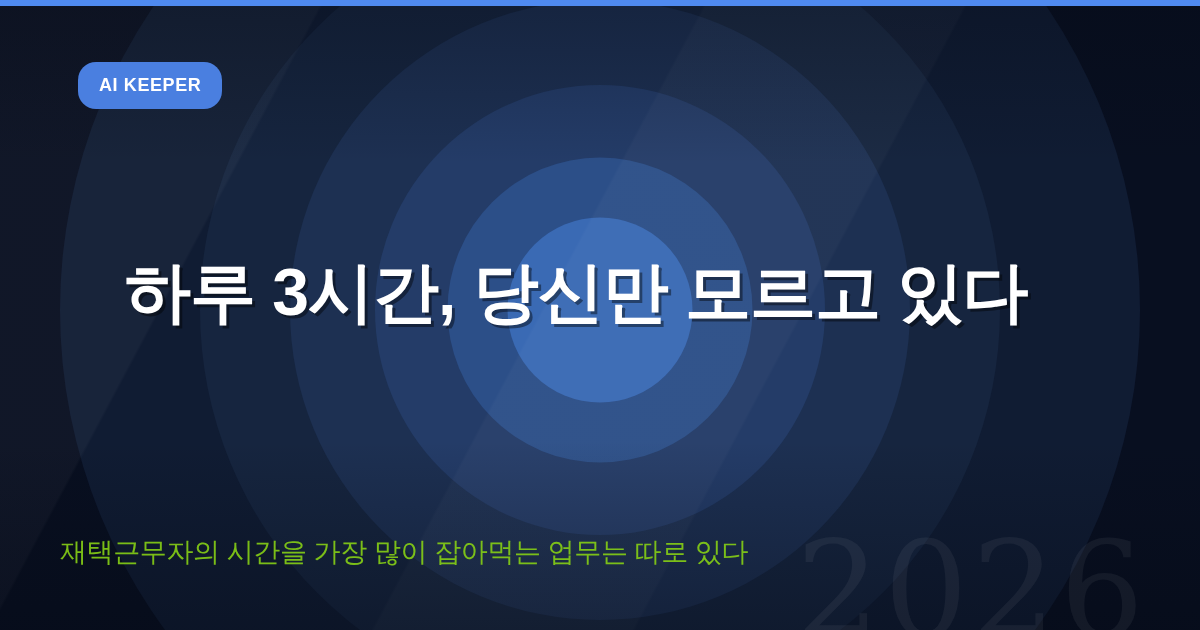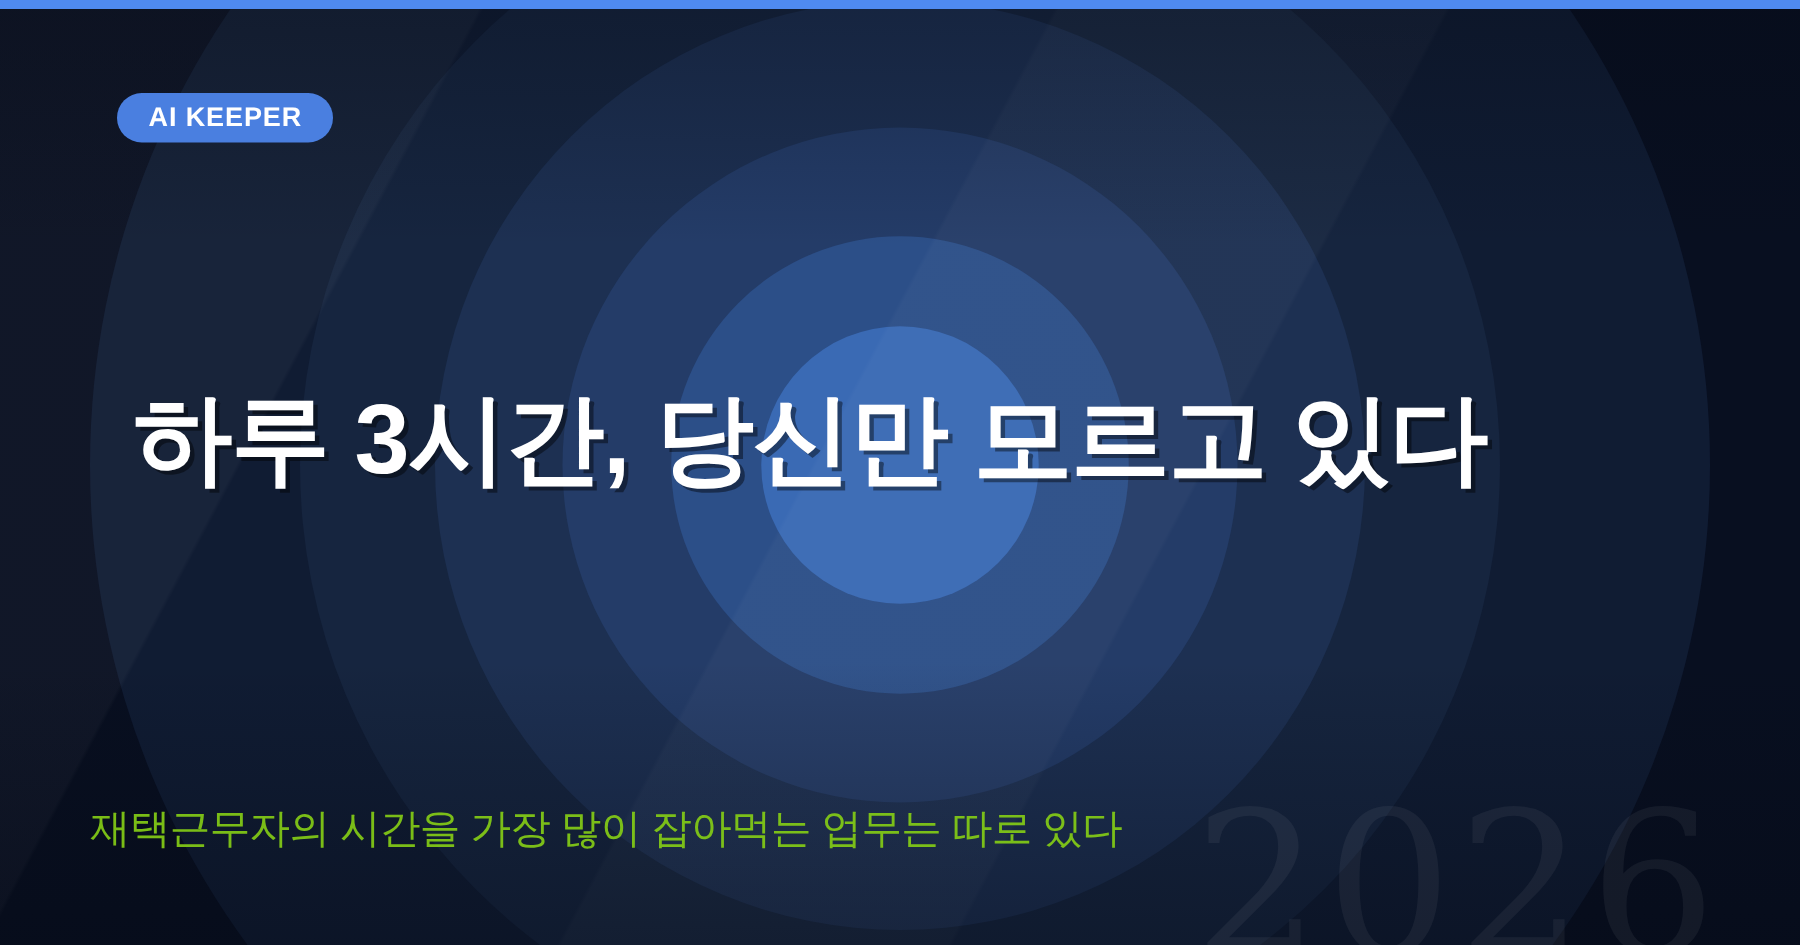--- a/index.html
+++ b/index.html
@@ -88,39 +88,40 @@
   
   .content {
     position:absolute;
     inset:0;
     z-index:5;
   }
 
   .badge {
     position:absolute;
     left:78px; top:62px;
-    height:33px;
+    height:47px;
     padding:0 21px;
     display:flex;
     align-items:center;
     border-radius:18px;
     background:#4a7fe0;
     color:#ffffff;
     font-size:18px;
     font-weight:bold;
     letter-spacing:0.6px;
     white-space:nowrap;
   }
 
   .headline-wrap {
     position:absolute;
     left:60px;
     top:252px;
     display:flex;
     align-items:flex-start;
+    gap:36px;
   }
   .accent-bar {
     width:7px;
     background:#4f8af0;
     flex:0 0 7px;
     margin-right:22px;
     border-radius:1px;
   }
   .headline {
     color:#ffffff;

